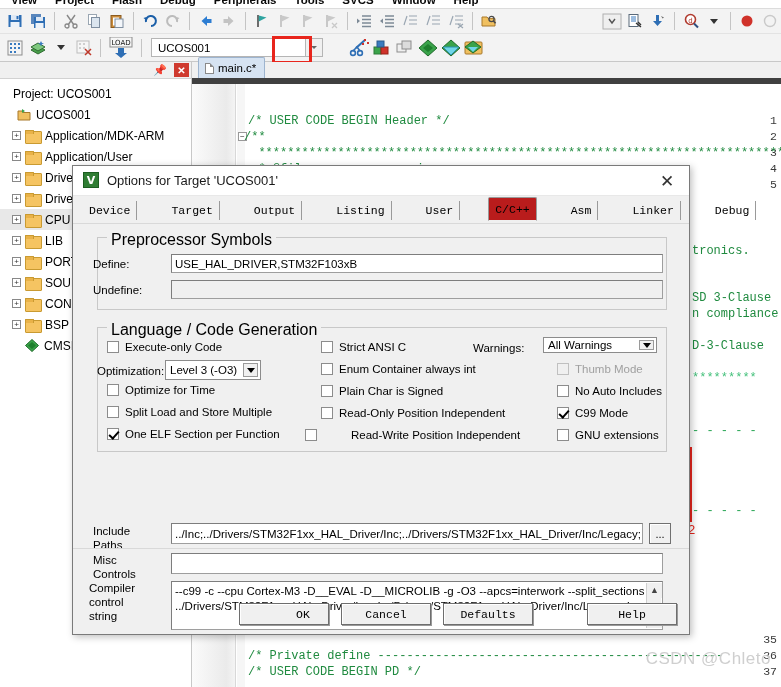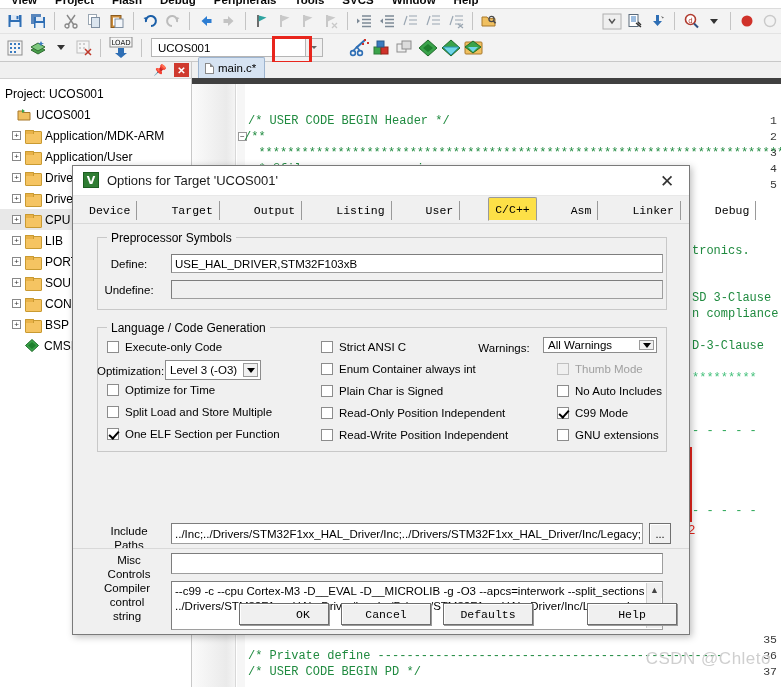--- a/index.html
+++ b/index.html
@@ -154,35 +154,35 @@
   .tabs {
     height: 24px; display:flex; align-items:flex-end; padding-left: 10px;
     background: #f0f0f0; position: relative; gap: 28px;
   }
   .dtab {
     font-family: "Liberation Mono", monospace; font-size: 11.5px;
     padding: 3px 6px 3px 6px; border-right: 1px solid #9a9a9a; color:#000;
     height: 19px; display:flex; align-items:center;
   }
   .dtab.active {
-    background:#fde047; border:1px solid #9a9a9a; border-bottom:1px solid #f0f0f0;
+    background:#b91c1c; border:1px solid #9a9a9a; border-bottom:1px solid #f0f0f0;
     height: 24px; margin-bottom:-1px; position:relative; z-index:2; border-radius:2px 2px 0 0;margin-top:24px;
   }
 
   .dlg-body { position:absolute; top:57px; left:0; width:616px; height:411px; background:#f0f0f0;
               border-top: 1px solid #d9d9d9; }
 
   .group {
     position:absolute; border:1px solid #c8c8c8;
   }
   .group > .glabel {
-    position:absolute; top:-7px; left:9px; background:#f0f0f0; padding:0 4px; font-size:12px; color:#000;
+    position:absolute; top:-7px; left:9px; background:#f0f0f0; padding:0 4px; font-size:16px; color:#000;
   }
   .lbl { position:absolute; font-size:11.5px; color:#000; }
-  .lbl.r { text-align:center; }
+  .lbl.r { text-align:left; }
 
   .txt {
     position:absolute; background:#fff; border:1px solid #9e9e9e;
     border-top-color:#7d7d7d; border-left-color:#7d7d7d;
     font-size:11.5px; padding: 1px 3px; display:flex; align-items:center;
     overflow:hidden; white-space:nowrap; color:#000;
   }
   .txt.disabled { background:#f0f0f0; }
 
   .cbx { position:absolute; display:flex; align-items:center; font-size:11.5px; }
@@ -535,21 +535,21 @@
 
   <div class="redbox" style="left:272px; top:36px; width:40px; height:28px;"></div>
   <div class="rednum" style="left:324px; top:65px;">1</div>
 
   <div class="projpanel">
     <div class="projpanel-hdr">
       <span class="pin">📌</span>
       <span class="closebtn">✕</span>
     </div>
     <div class="tree">
-      <div class="trow" style="padding-left:0px">
+      <div class="trow" style="padding-left:8px">
         <span class="spacer9"></span>
         <span style="margin-left:-8px">Project: UCOS001</span>
       </div>
       <div class="trow" style="padding-left:4px">
         <span class="spacer9"></span>
         <span class="projicon">
           <svg width="14" height="13" viewBox="0 0 14 13">
               <path d="M1 3 h4 l1 1.5 h7 V12 H1 Z" fill="#f0c060" stroke="#a8792a"></path>
               <path d="M5 1 l3 2 -3 2z" fill="#3aa34a"></path>
             </svg>
@@ -746,21 +746,21 @@
         <span>Enum Container always int</span>
       </div>
       <div class="cbx" style="left:248px; top:161px;">
         <span class="box"></span>
         <span>Plain Char is Signed</span>
       </div>
       <div class="cbx" style="left:248px; top:183px;">
         <span class="box"></span>
         <span>Read-Only Position Independent</span>
       </div>
-      <div class="cbx" style="left:248px; top:205px;">
+      <div class="cbx" style="left:232px; top:205px;gap:28px;">
         <span class="box"></span>
         <span>Read-Write Position Independent</span>
       </div>
 
       <span class="lbl r" style="left:400px; top:118px; width:62px;">Warnings:</span>
       <div class="combo" style="left:470px; top:113px; width:114px; height:16px;">
         <span>All Warnings</span>
         <span class="arrow">
             <span class="caret"></span>
           </span>

